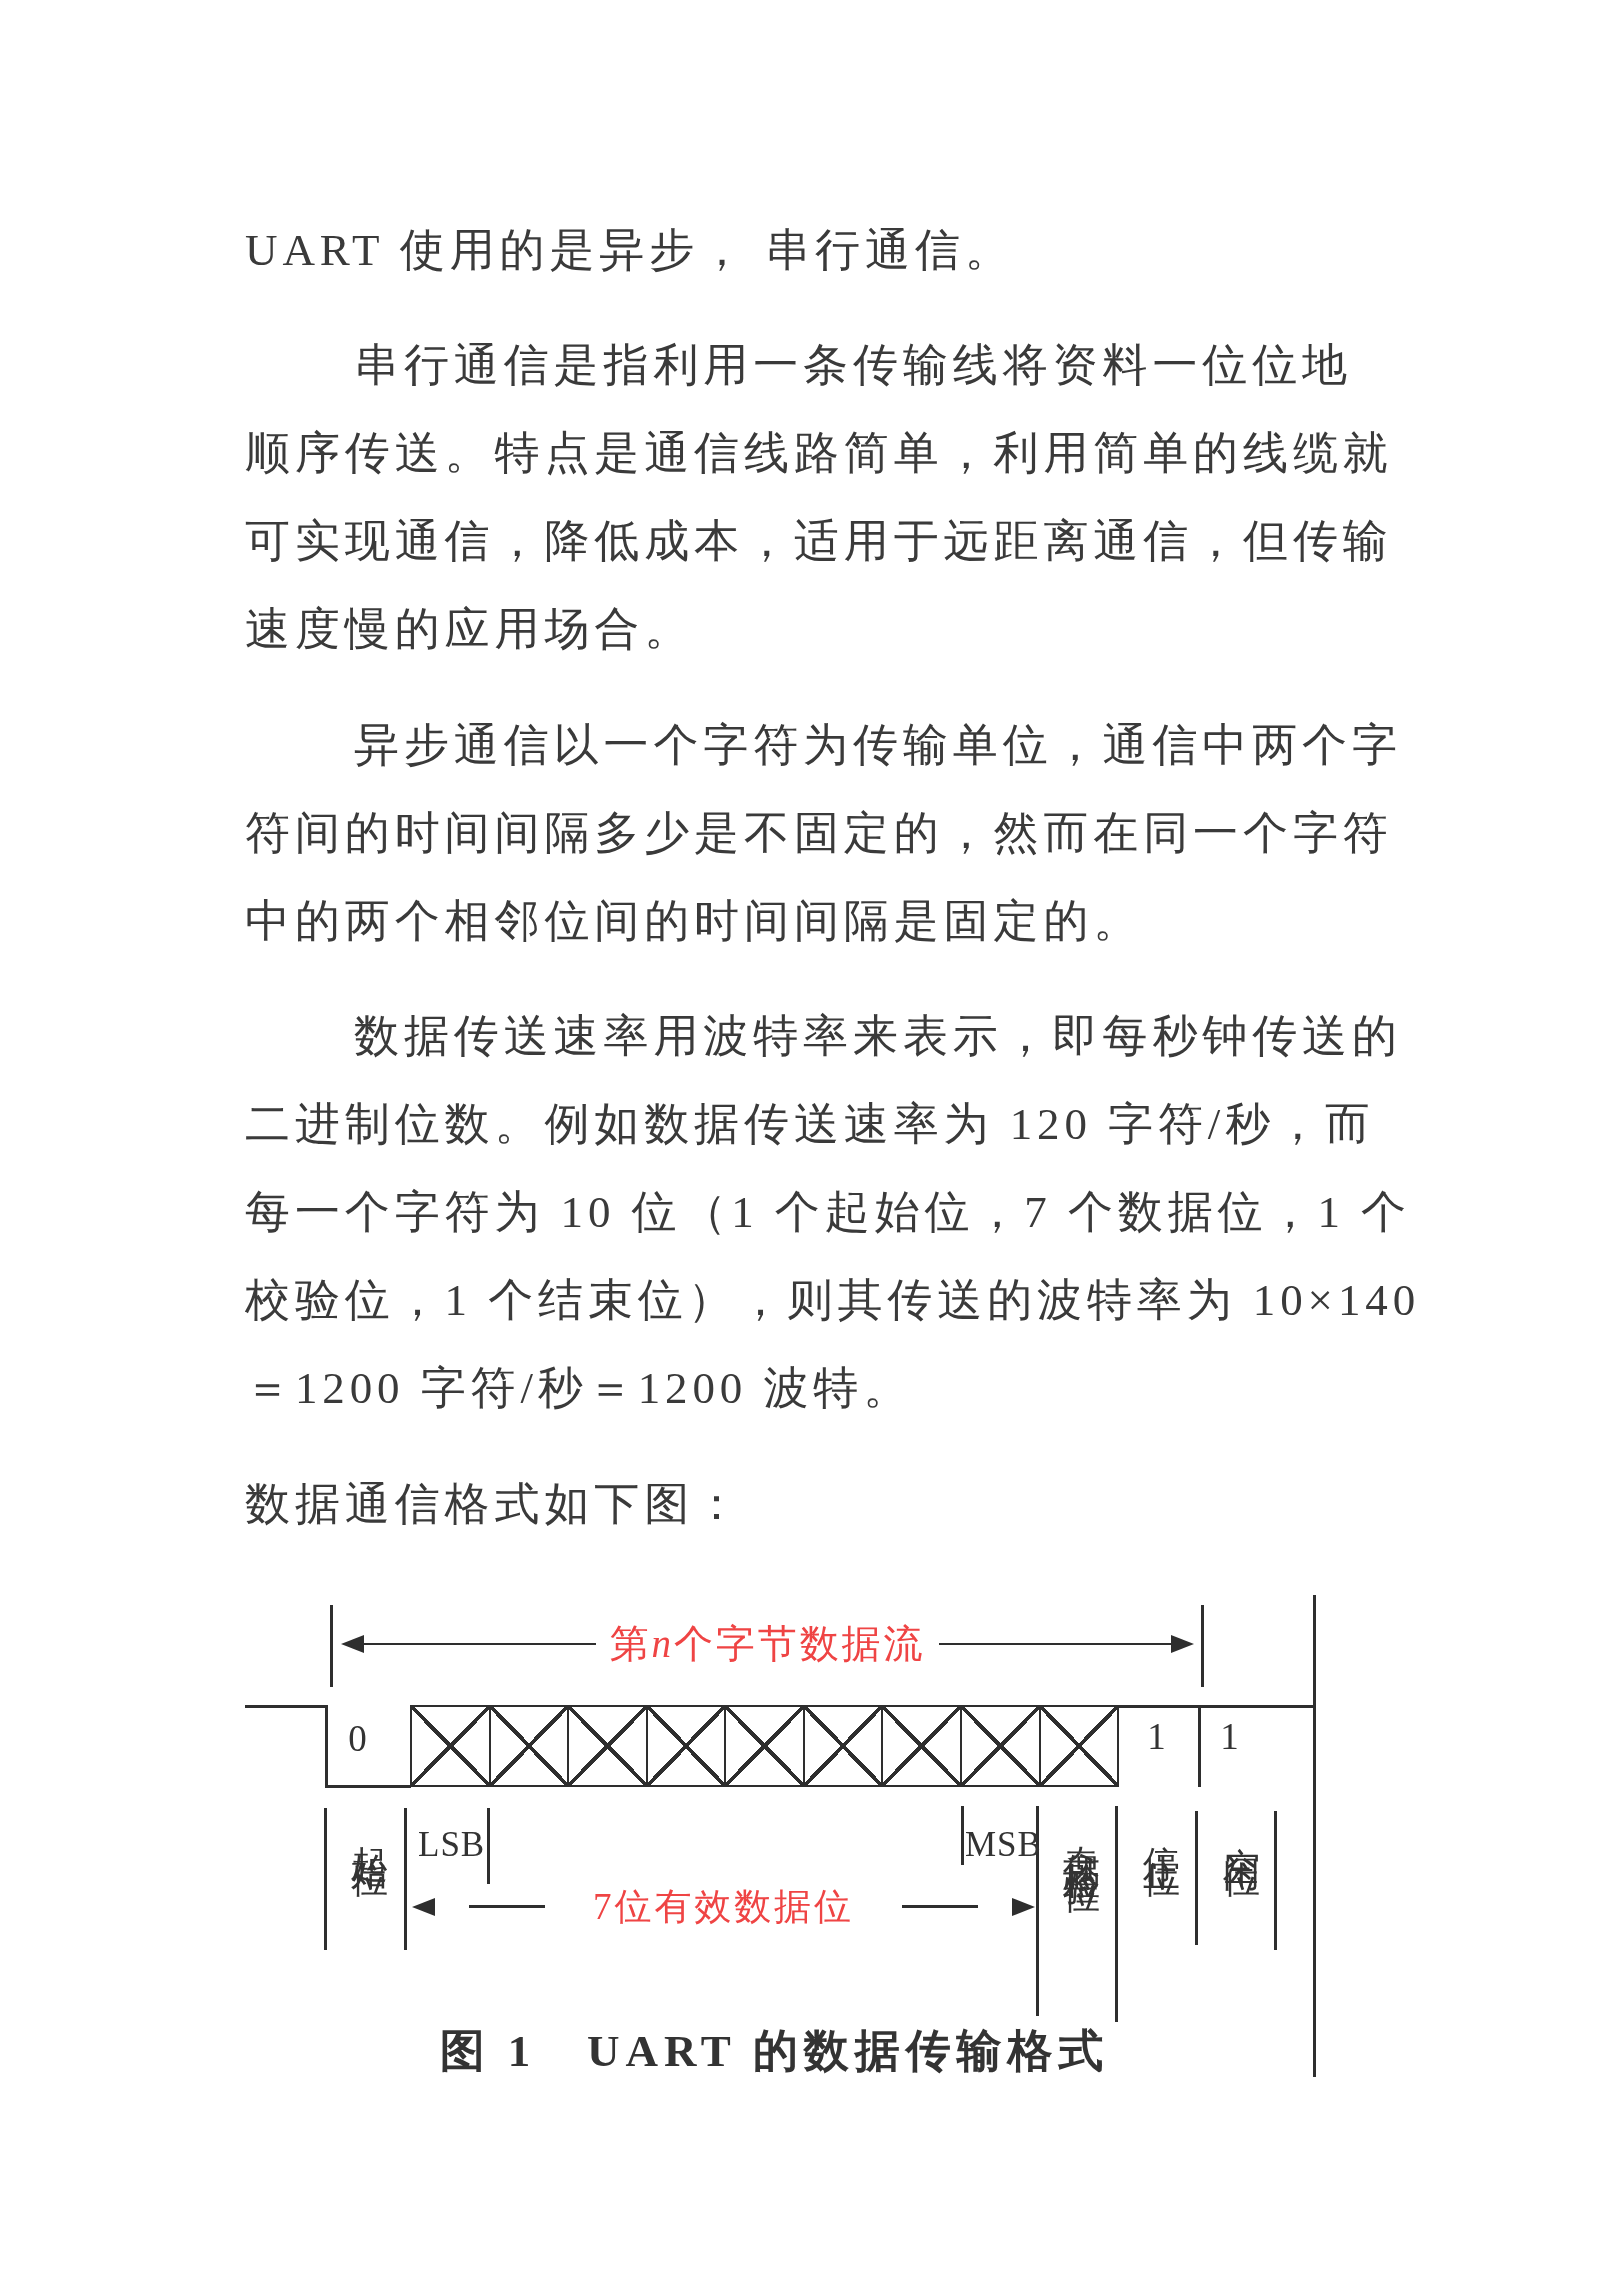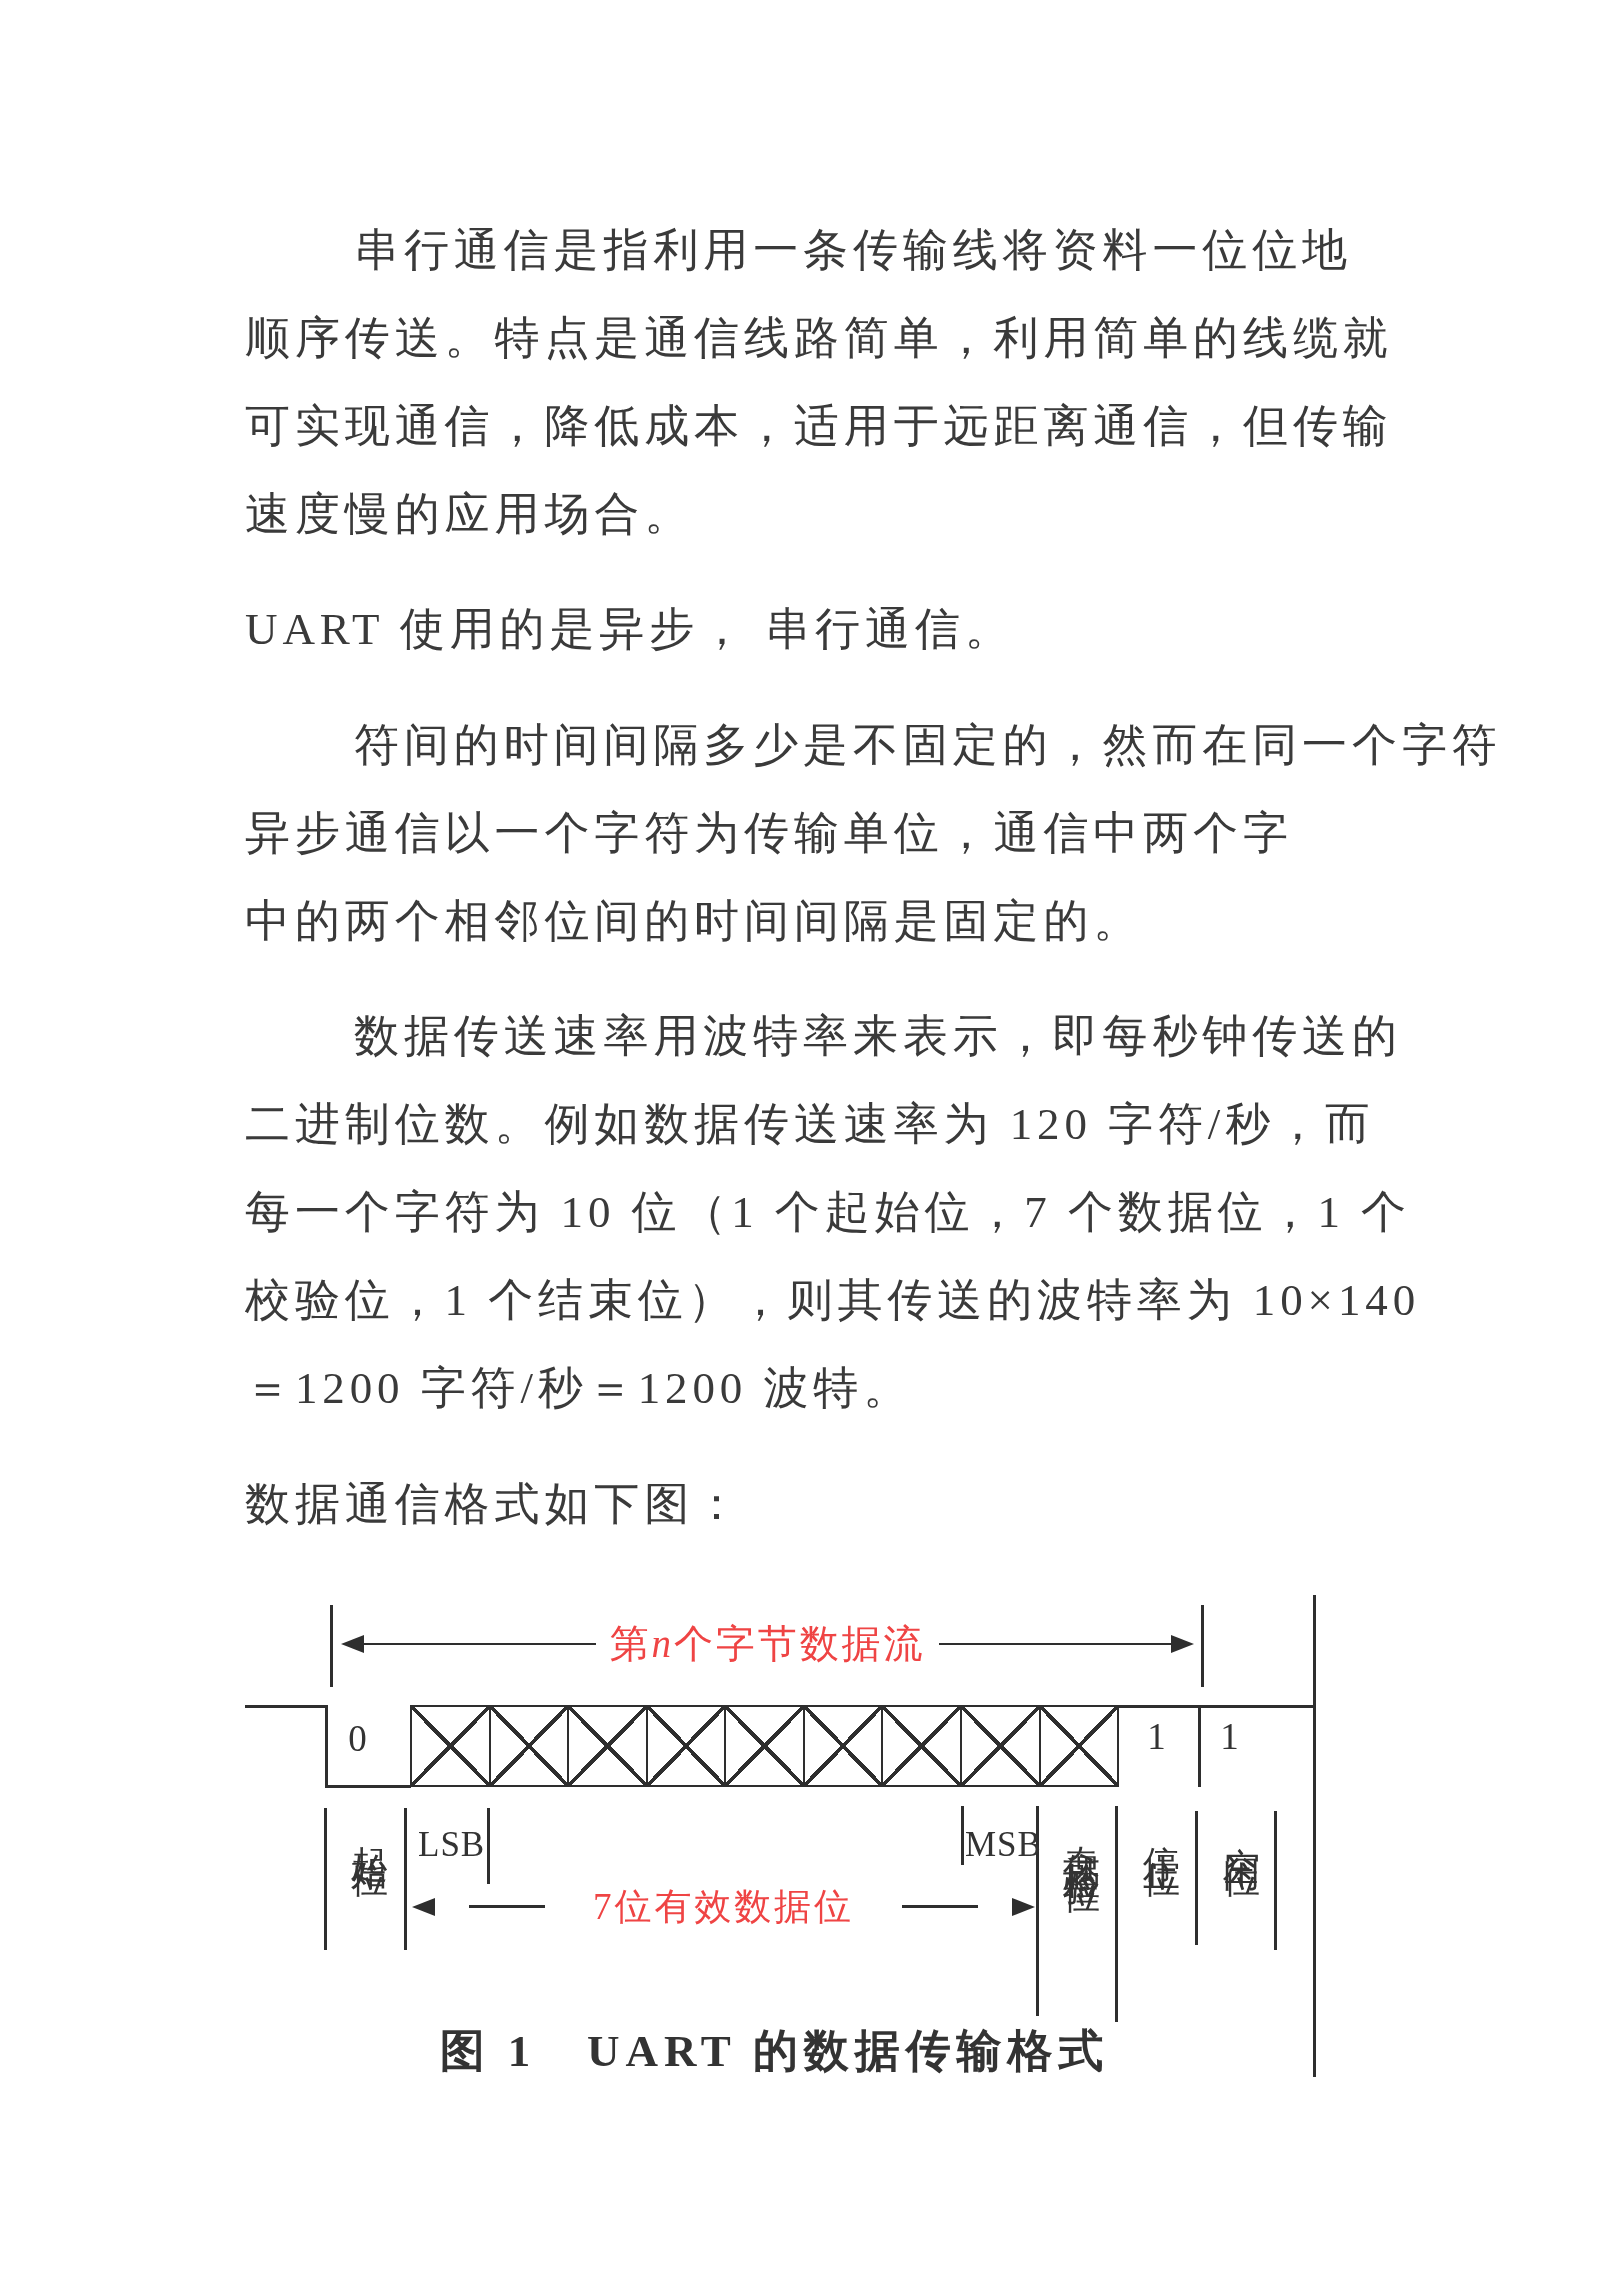--- a/index.html
+++ b/index.html
@@ -47,32 +47,32 @@
   .htext{position:absolute;font-size:35px;color:#333;letter-spacing:1px;}
   .caption{
     position:absolute;left:0;top:453px;width:1549px;text-align:center;
     font-size:45px;font-weight:bold;letter-spacing:5.9px;color:#333;
   }
 </style>
 </head>
 <body>
 
 <div class="doc">
+  <div class="para">
+    <div class="line">UART 使用的是异步， 串行通信。</div>
+  </div>
   <div class="para indent">
     <div class="line">串行通信是指利用一条传输线将资料一位位地</div>
     <div class="line">顺序传送。特点是通信线路简单，利用简单的线缆就</div>
     <div class="line">可实现通信，降低成本，适用于远距离通信，但传输</div>
     <div class="line">速度慢的应用场合。</div>
   </div>
-  <div class="para">
-    <div class="line">UART 使用的是异步， 串行通信。</div>
-  </div>
   <div class="para indent">
+    <div class="line">异步通信以一个字符为传输单位，通信中两个字</div>
     <div class="line">符间的时间间隔多少是不固定的，然而在同一个字符</div>
-    <div class="line">异步通信以一个字符为传输单位，通信中两个字</div>
     <div class="line">中的两个相邻位间的时间间隔是固定的。</div>
   </div>
   <div class="para indent">
     <div class="line">数据传送速率用波特率来表示，即每秒钟传送的</div>
     <div class="line">二进制位数。例如数据传送速率为 120 字符/秒，而</div>
     <div class="line">每一个字符为 10 位（1 个起始位，7 个数据位，1 个</div>
     <div class="line">校验位，1 个结束位），则其传送的波特率为 10×140</div>
     <div class="line">＝1200 字符/秒＝1200 波特。</div>
   </div>
   <div class="para">

